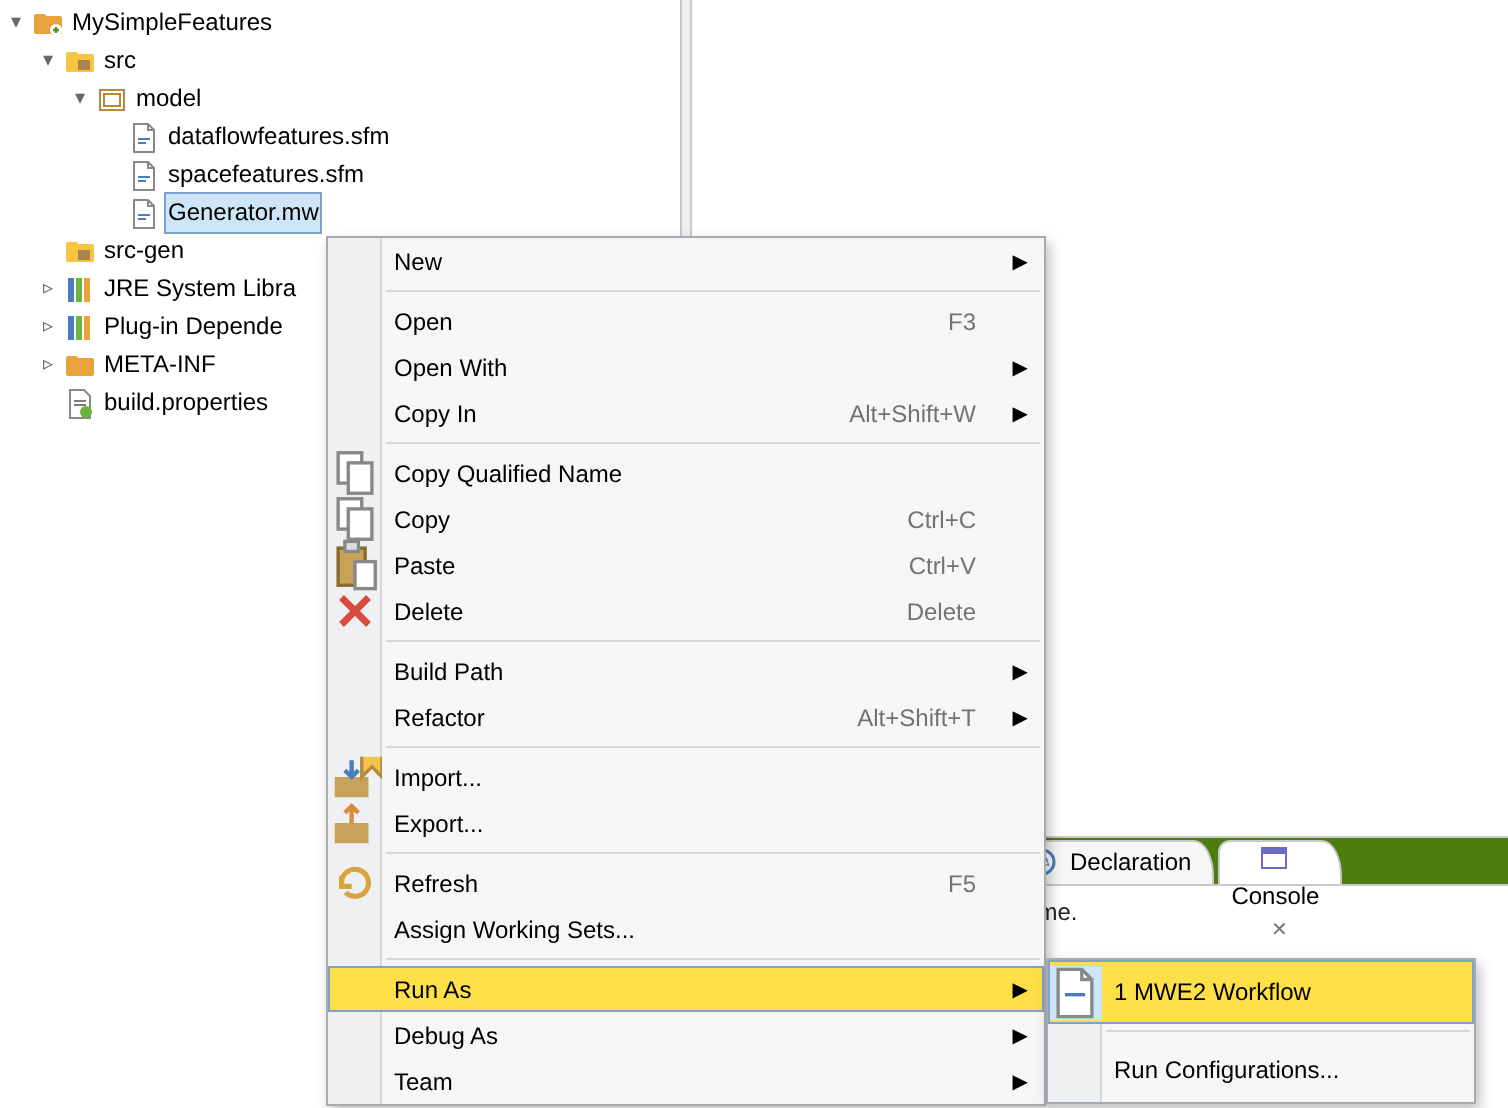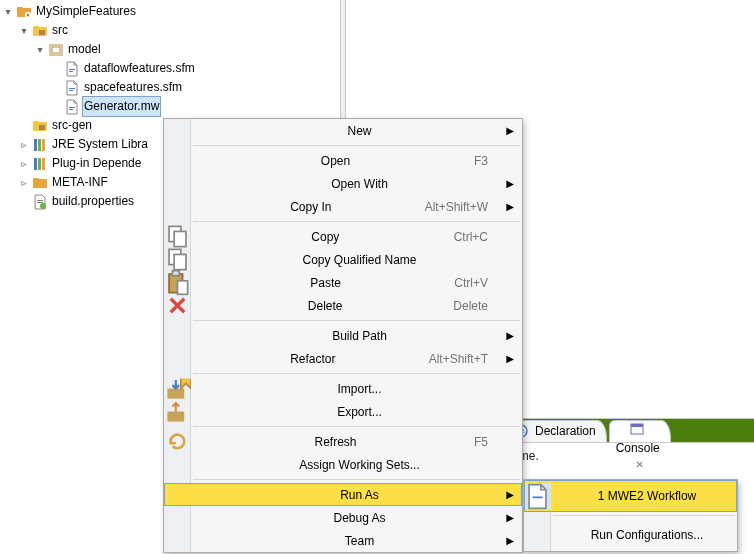--- a/index.html
+++ b/index.html
@@ -24,21 +24,21 @@
   .tabstrip { position:relative; height:24px; border-bottom:1px solid #c9c9c9; background:#4d7c0f; display:flex; align-items:center; padding-left:160px;}
   .tab { position:relative; height:22px; display:flex; align-items:center; padding:0 10px 0 6px; border:1px solid #c9c9c9; border-bottom:none; border-top-left-radius:6px; border-top-right-radius:10px 18px; background:#f6f6f6; margin-right:2px; gap:4px;}
   .tab.active { background:#fff;flex-direction:column; }
   .tab .close { font-size:10px; color:#777; margin-left:4px;}
   .status-line { padding:6px 8px; color:#222; }
 
   
   .menu { position:absolute; background:#f6f6f6; border:1px solid #a7abb0; box-shadow:2px 3px 6px rgba(0,0,0,0.25); }
   .menu.main { left:163px; top:118px; width:360px; }
   .menu .gutter { position:absolute; left:0; top:0; bottom:0; width:27px; background:#eef0f2; border-right:1px solid #d5d8db; }
-  .menu-items { position:relative;text-align:center; }
+  .menu-items { position:relative; }
   .mi { height:23px; display:flex; align-items:center; position:relative;}
   .mi .icon-slot { width:27px; display:flex; align-items:center; justify-content:center; }
   .mi .label { flex:1; padding-left:6px; }
   .mi .shortcut { padding-right:34px; color:#737373; }
   .mi .arrow { position:absolute; right:8px; color:#000; font-size:10px;}
   .mi.hl { background:#fde047; outline:1px solid #7da2ce; outline-offset:-1px;}
   .mi.hl .icon-slot { background:#cde6f7; }
   .msep { height:1px; margin:3px 2px 3px 29px; background:#d5d8db; }
 
   .submenu { left:523px; top:479px; width:215px; }
@@ -240,31 +240,31 @@
         <span class="arrow">▶</span>
     </div>
     <div class="msep"></div>
     <div class="mi">
       <span class="icon-slot">
           <svg viewBox="0 0 16 16">
             <rect x="3" y="2" width="7" height="9" fill="#fff" stroke="#888"></rect>
             <rect x="6" y="5" width="7" height="9" fill="#fff" stroke="#888"></rect>
           </svg>
         </span>
+      <span class="label">Copy Qualified Name</span>
+    </div>
+    <div class="mi">
+      <span class="icon-slot">
+          <svg viewBox="0 0 16 16">
+            <rect x="3" y="2" width="7" height="9" fill="#fff" stroke="#888"></rect>
+            <rect x="6" y="5" width="7" height="9" fill="#fff" stroke="#888"></rect>
+          </svg>
+        </span>
       <span class="label">Copy</span>
         <span class="shortcut">Ctrl+C</span>
-    </div>
-    <div class="mi">
-      <span class="icon-slot">
-          <svg viewBox="0 0 16 16">
-            <rect x="3" y="2" width="7" height="9" fill="#fff" stroke="#888"></rect>
-            <rect x="6" y="5" width="7" height="9" fill="#fff" stroke="#888"></rect>
-          </svg>
-        </span>
-      <span class="label">Copy Qualified Name</span>
     </div>
     <div class="mi">
       <span class="icon-slot">
           <svg viewBox="0 0 16 16">
             <rect x="3" y="3" width="8" height="11" fill="#c9a25a" stroke="#8a6a30"></rect>
             <rect x="5" y="1" width="4" height="3" fill="#ddd" stroke="#888"></rect>
             <rect x="8" y="7" width="6" height="8" fill="#fff" stroke="#888"></rect>
           </svg>
         </span>
       <span class="label">Paste</span>

